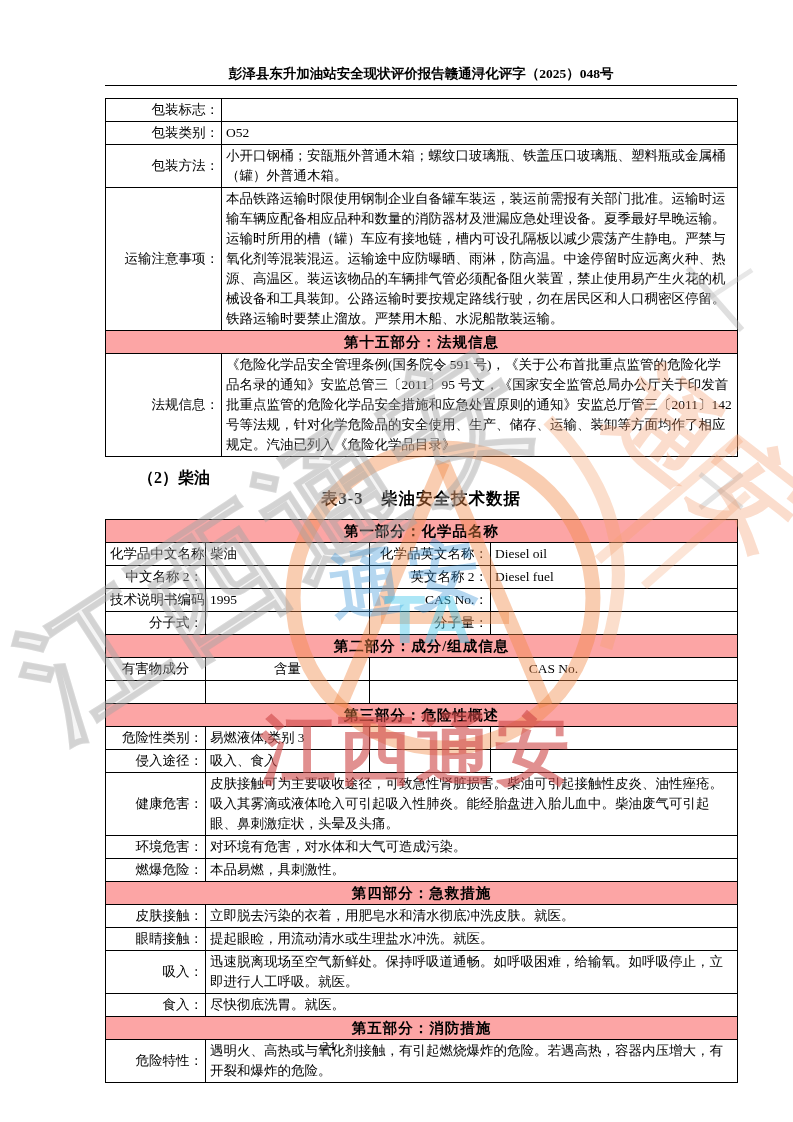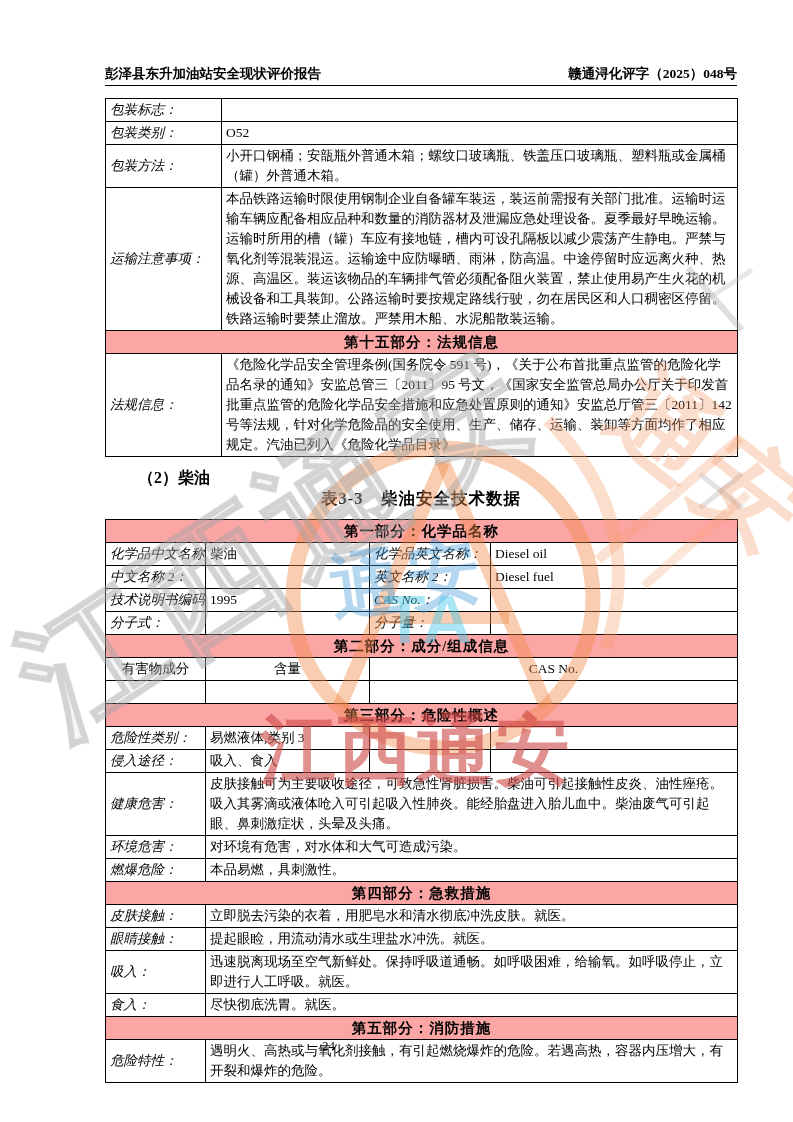--- a/index.html
+++ b/index.html
@@ -4,33 +4,33 @@
 <style>
   html,body{margin:0;padding:0;}
   body{
     width:793px;height:1122px;position:relative;background:#ffffff;
     font-family:"Liberation Serif","DejaVu Serif",serif;color:#000;
     overflow:hidden;
   }
   .content{position:relative;margin-left:105px;width:632px;}
   
   .doc-header{
-    padding-top:66px;display:flex;justify-content:space-between;
+    padding-top:66px;display:flex;justify-content:center;
     border-bottom:1px solid #000;padding-bottom:3px;
     font-weight:bold;font-size:13.5px;line-height:16px;
   }
   
   table{border-collapse:collapse;width:632px;table-layout:fixed;margin-top:12px;}
   table,td{border:1px solid #000;}
   table{border-width:1.5px;}
   td{
     font-size:13.5px;line-height:20px;padding:1px 4px;
     vertical-align:middle;word-break:break-all;overflow:hidden;
   }
-  td.lbl{white-space:nowrap;padding-right:20px;font-style:italic;}
+  td.lbl{text-align:right;white-space:nowrap;padding-right:2px;}
   td.val{text-align:left;}
   td.sec{
     text-align:center;font-weight:bold;background:#fca5a5;
     font-size:14.5px;letter-spacing:1px;
   }
   td.ctr{text-align:center;}
   .h-diesel{font-size:16px;font-weight:bold;margin:11px 0 0 33px;line-height:20px;}
   .tbl-title{font-size:16.5px;font-weight:bold;text-align:center;letter-spacing:1px;}
   .page-num{
     position:absolute;left:0;top:1038px;width:657px;text-align:center;

